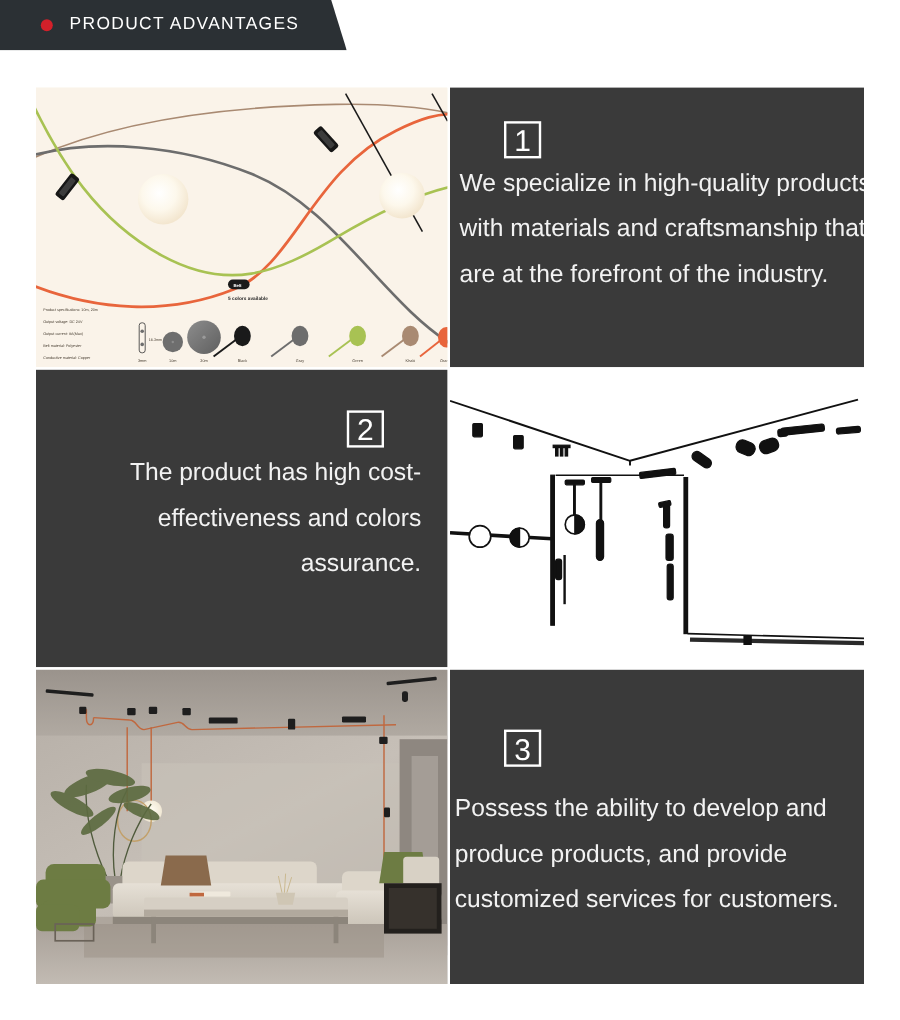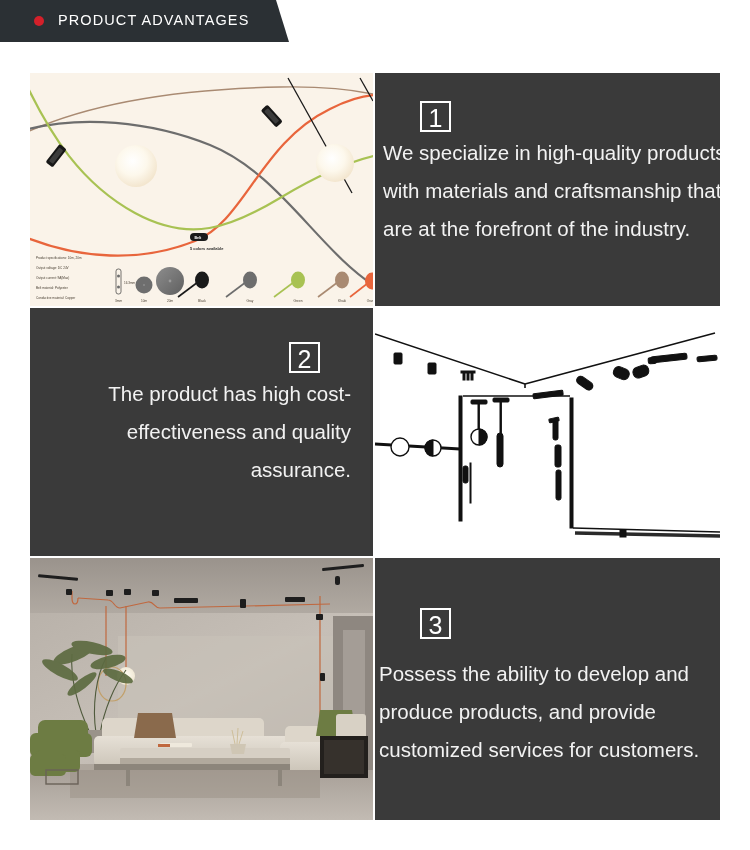--- a/index.html
+++ b/index.html
@@ -187,21 +187,21 @@
     <div class="cell c-r1 c-right">
       <div class="tpanel dark p1">
         <span class="badge">1</span>
         <div class="ttext">We specialize in high-quality products, with materials and craftsmanship that are at the forefront of the industry.</div>
       </div>
     </div>
 
     <div class="cell c-r2 c-left">
       <div class="tpanel dark full p2">
         <span class="badge">2</span>
-        <div class="ttext">The product has high cost-effectiveness and quality assurance.</div>
+        <div class="ttext">The product has high cost-effectiveness and colors assurance.</div>
       </div>
     </div>
 
     <div class="cell c-r2 c-right">
       <div class="track">
         <svg viewBox="0 0 345 248" preserveAspectRatio="none">
           <rect x="0" y="0" width="345" height="248" fill="#ffffff"></rect>
           <g stroke="#111" fill="#111">
 
             <path d="M0 26 L150 76" stroke-width="1.6" fill="none"></path>

